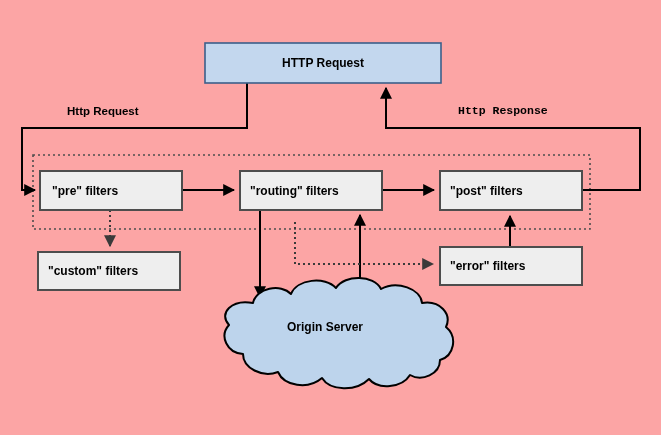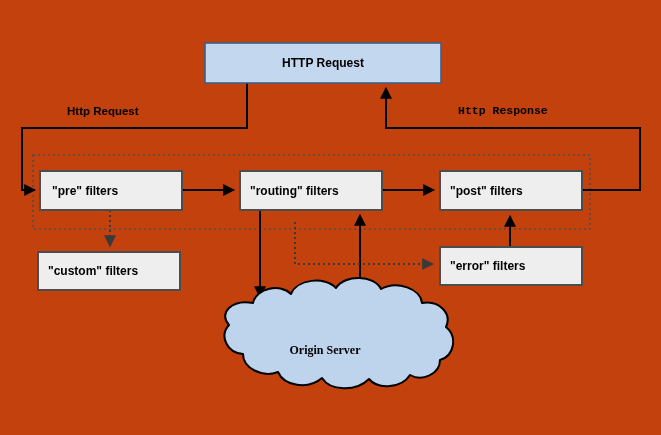--- a/index.html
+++ b/index.html
@@ -4,21 +4,21 @@
 <style>
   html, body {
     margin: 0;
     padding: 0;
     background: #ffffff;
   }
   #canvas {
     position: relative;
     width: 661px;
     height: 435px;
-    background: #c2410c;
+    background: #fca5a5;
     font-family: "Liberation Sans", sans-serif;
     overflow: hidden;
   }
   #diagram-svg {
     position: absolute;
     left: 0;
     top: 0;
     width: 661px;
     height: 435px;
   }
@@ -114,19 +114,19 @@
   <div class="node-label box-text-left" style="left:52px; top:184px; width:130px;">"pre" filters</div>
 
   <div class="node-label box-text-left" style="left:250px; top:184px; width:130px;">"routing" filters</div>
 
   <div class="node-label box-text-left" style="left:450px; top:184px; width:130px;">"post" filters</div>
 
   <div class="node-label box-text-left" style="left:48px; top:264px; width:130px;">"custom" filters</div>
 
   <div class="node-label box-text-left" style="left:450px; top:259px; width:130px;">"error" filters</div>
 
-  <div class="node-label box-text-center" style="left:200px; top:343px; width:250px;font-family:Liberation Serif, serif;">Origin Server</div>
+  <div class="node-label box-text-center" style="left:200px; top:320px; width:250px;">Origin Server</div>
 
   <div class="edge-label" style="left:67px; top:105px;">Http Request</div>
 
   <div class="edge-label" style="left:458px; top:104px;font-family:Liberation Mono, monospace;">Http Response</div>
 
 </div>
 
 </body></html>

